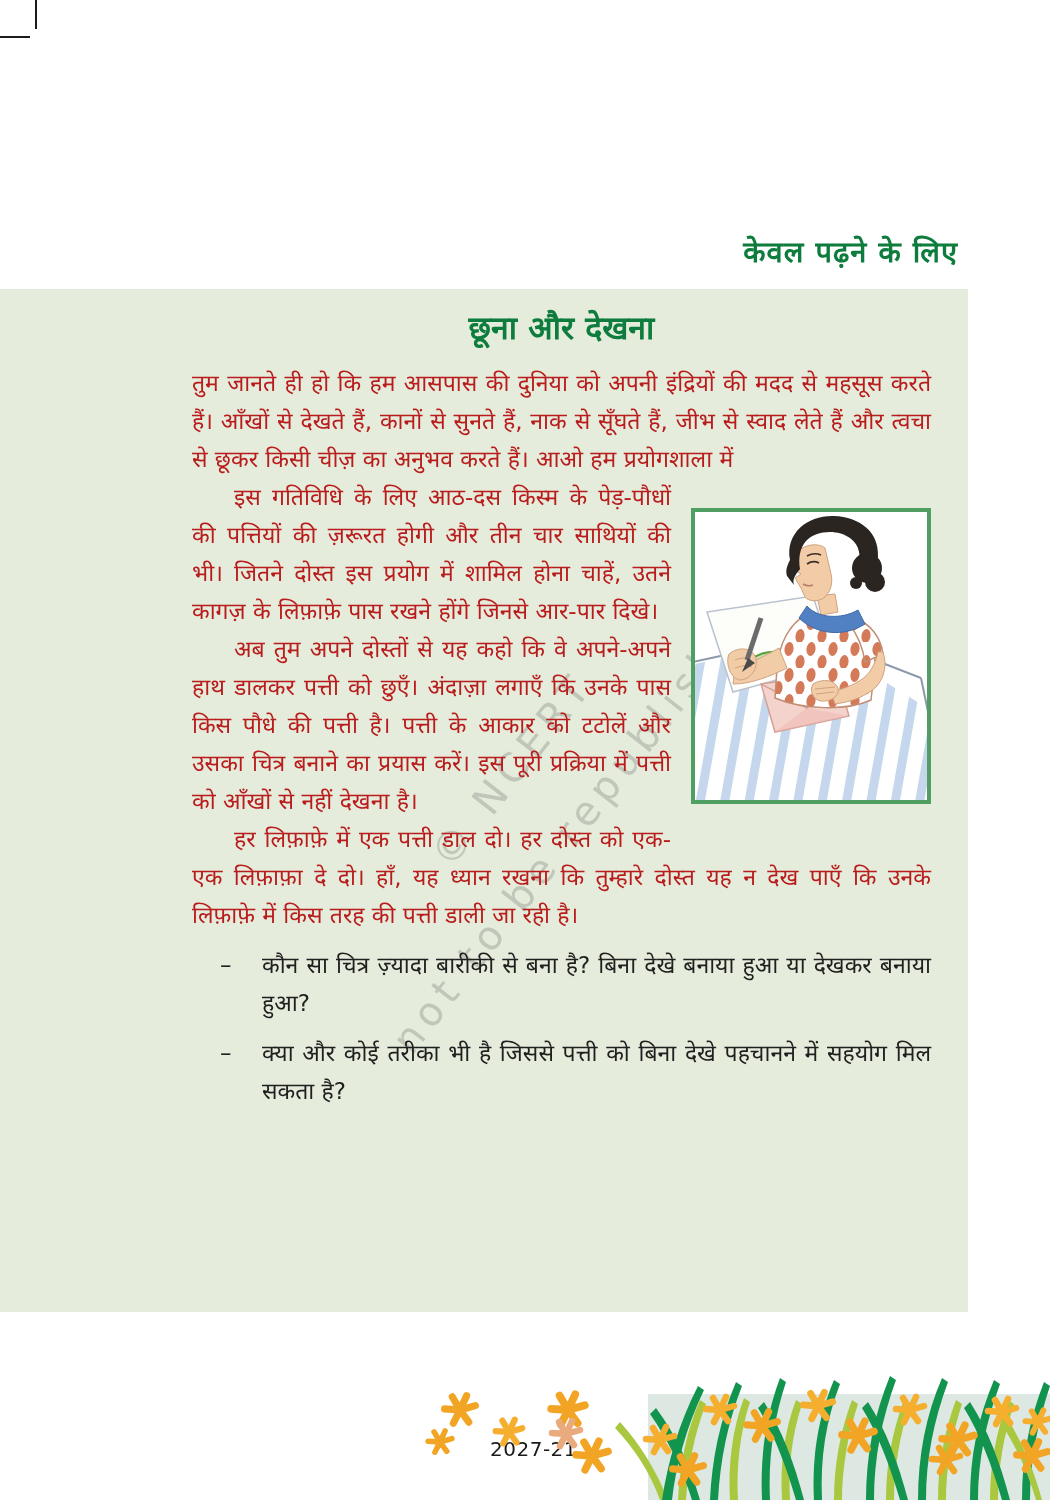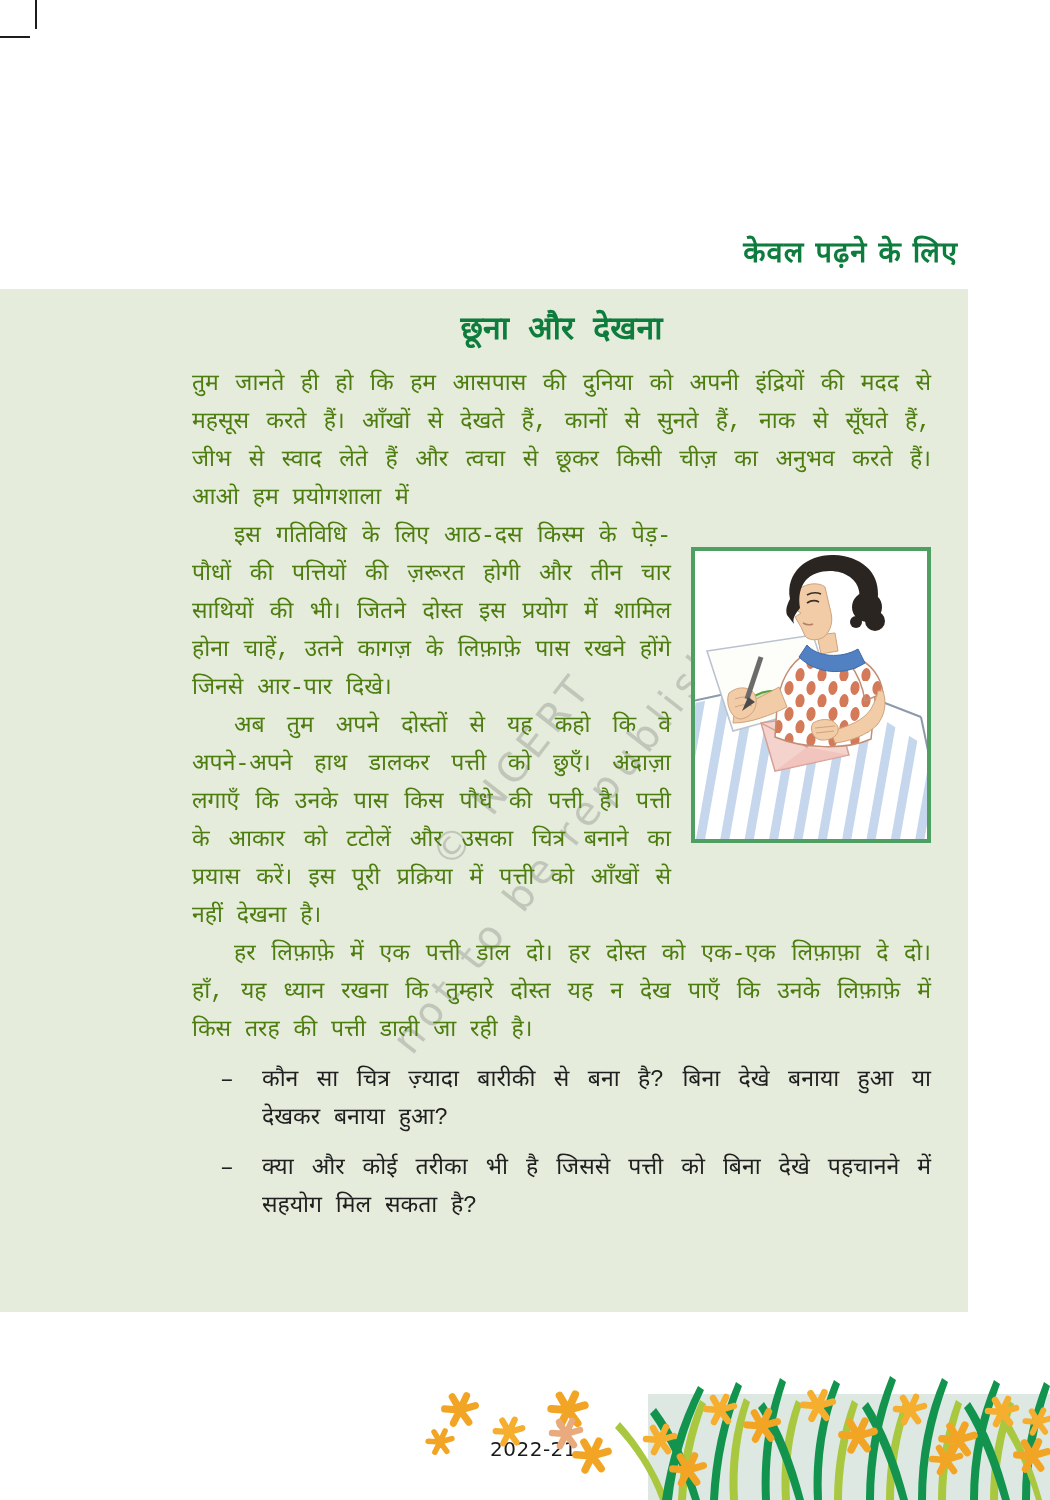--- a/index.html
+++ b/index.html
@@ -9,25 +9,25 @@
   
   .crop-v{position:absolute;left:35px;top:0;width:2px;height:29px;background:#1c1c1c;}
   .crop-h{position:absolute;left:0;top:36px;width:30px;height:2px;background:#1c1c1c;}
 
   
   .header-note{position:absolute;top:231px;right:92px;font-size:29px;font-weight:bold;
                color:#0e7c3d;letter-spacing:1px;}
 
   
   .green-box{position:absolute;left:0;top:289px;width:968px;height:1023px;background:#e5ecdb;}
-  .content{position:relative;z-index:2;padding:16px 37px 0 192px;font-family:Liberation Mono, monospace;}
+  .content{position:relative;z-index:2;padding:16px 37px 0 192px;}
 
   .page-title{margin:0 0 16px 0;text-align:center;font-size:32px;font-weight:bold;color:#0e7c3d;}
 
-  .para{margin:0;font-size:23px;line-height:38px;text-align:justify;color:#4d7c0f;}
+  .para{margin:0;font-size:23px;line-height:38px;text-align:justify;color:#b91c1c;}
   .para.indent{text-indent:42px;}
 
   
   .illus{float:right;width:240px;height:296px;margin:30px 0 42px 20px;
          box-sizing:border-box;border:4px solid #4f9f63;background:#ffffff;}
   .illus svg{display:block;width:100%;height:100%;}
 
   .bullets{margin:12px 0 0 0;padding:0;list-style:none;}
   .bullets li{position:relative;margin:0 0 12px 0;padding-left:70px;
               font-size:23px;line-height:38px;text-align:justify;color:#1f1f1f;}
@@ -155,21 +155,21 @@
         </ul>
       </div>
     </div>
   </div>
 
   <div class="watermark">
     <div>© NCERT</div>
     <div>not to be republished</div>
   </div>
 
-  <div class="year-label">2022-21</div>
+  <div class="year-label">2027-21</div>
 
   <div class="bottom-deco">
     <svg viewBox="0 0 640 130">
       <defs>
         <g id="flw" stroke="currentColor" stroke-width="6.5" stroke-linecap="round" fill="none">
           <path d="M0,0 L14,-4 M0,0 L6,-13 M0,0 L-7,-12 M0,0 L-14,-1 M0,0 L-6,12 M0,0 L8,11"></path>
         </g>
       </defs>
       <rect x="238" y="24" width="402" height="106" fill="#dce8e1"></rect>
 

